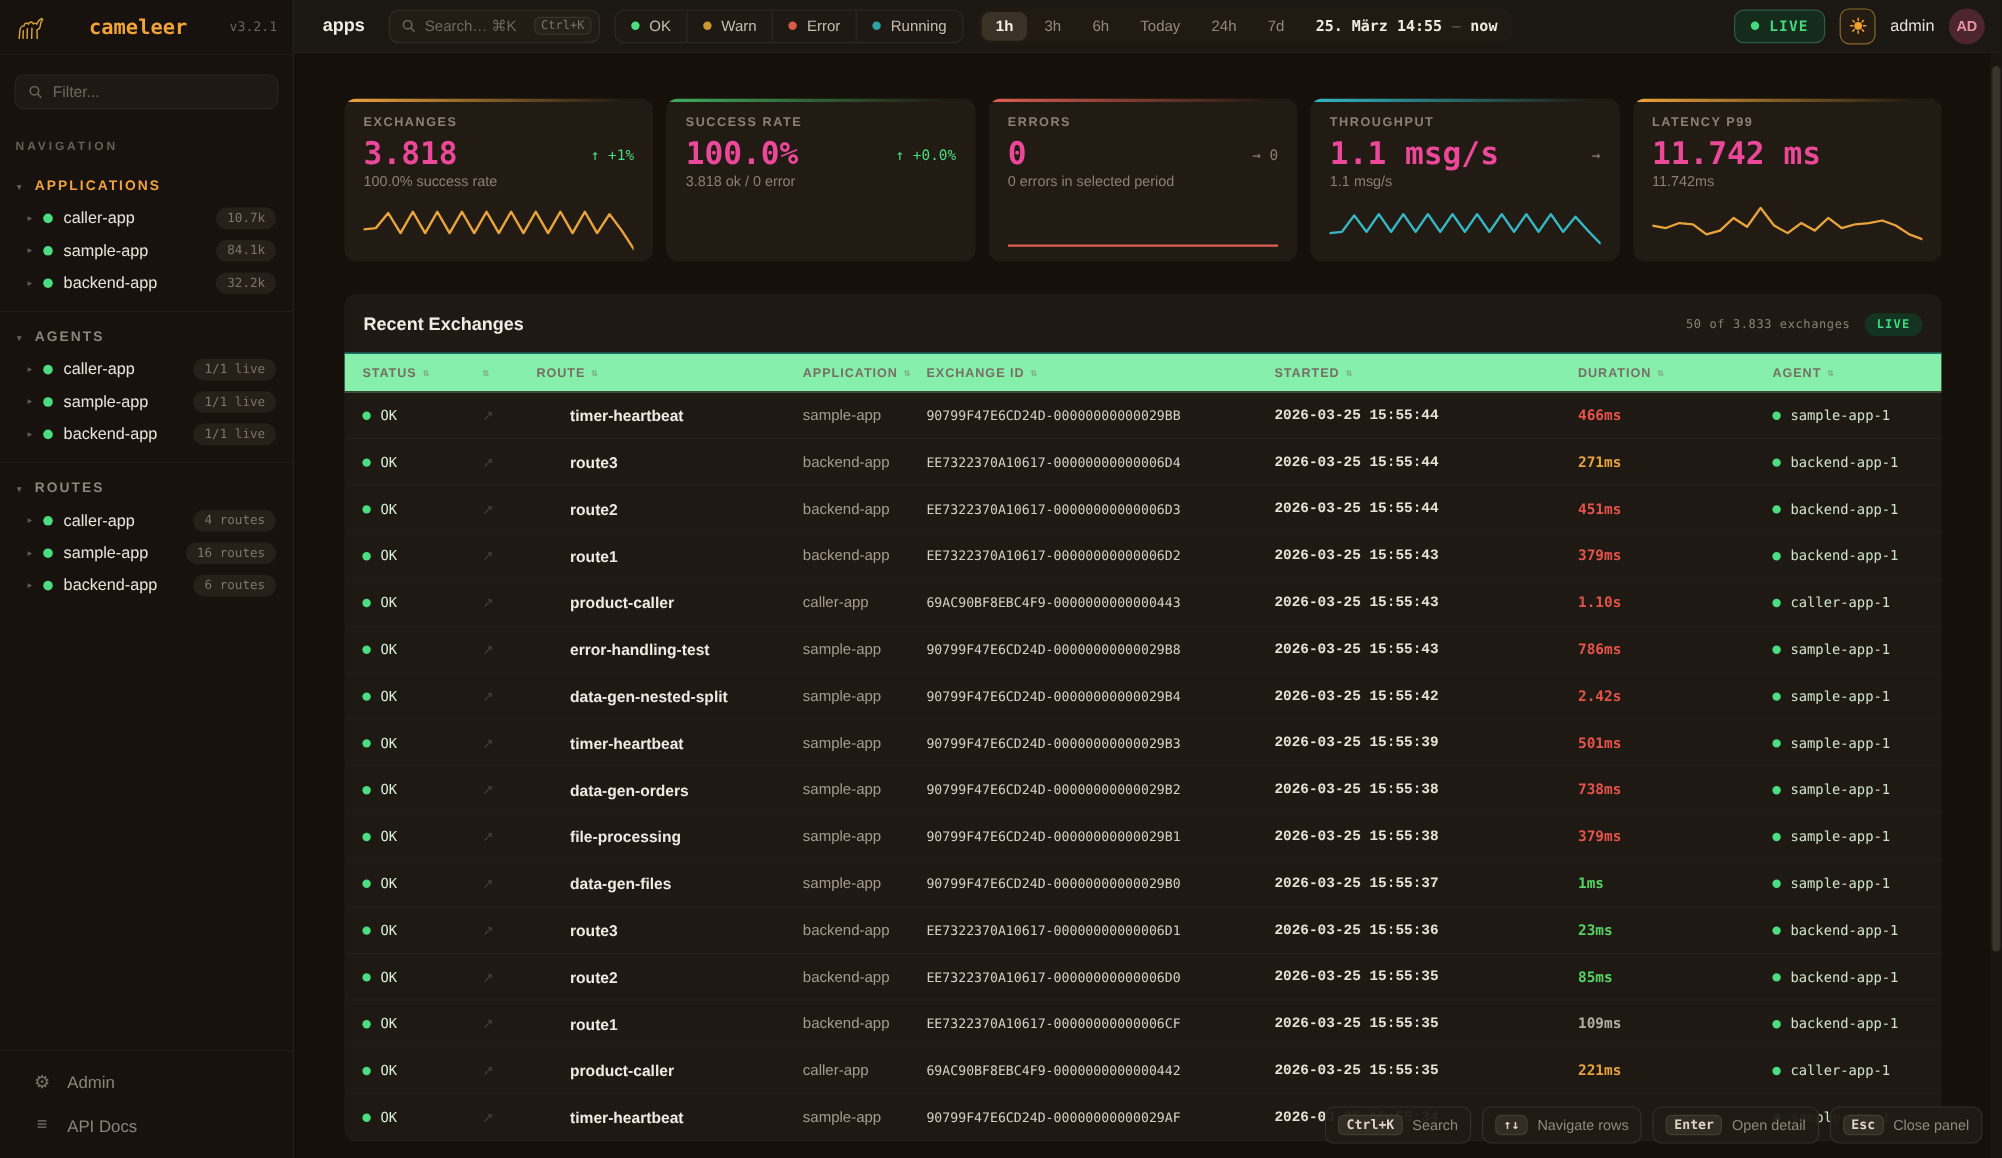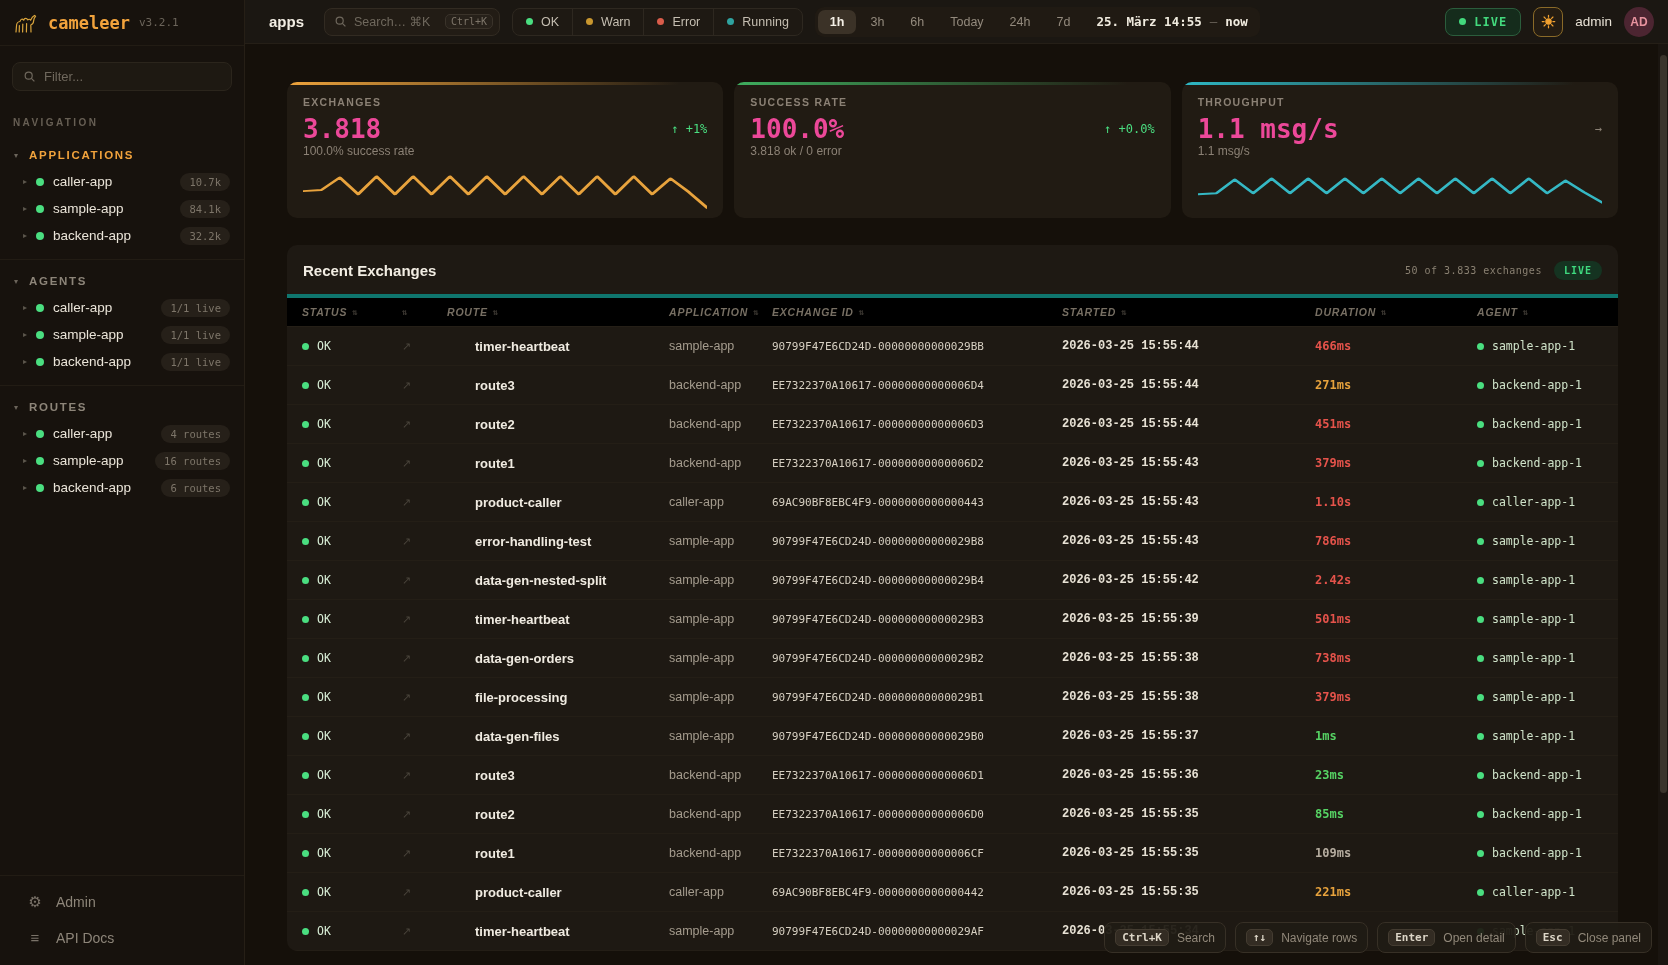--- a/index.html
+++ b/index.html
@@ -3,21 +3,21 @@
 <meta charset="utf-8">
 <style>
   * { margin:0; padding:0; box-sizing:border-box; }
   html,body { width:1668px; height:965px; overflow:hidden; }
   body { background:#15100a; font-family:"Liberation Sans", sans-serif; color:#e8e2d6; }
 
   .app { display:flex; height:100%; }
 
   
   .sidebar { flex:0 0 245px; width:245px; background:#17120d; border-right:1px solid #261f16; display:flex; flex-direction:column; }
-  .logo-row { height:46px; display:flex; align-items:center; padding:16px 13px; border-bottom:1px solid #221c14; gap:9px; flex:none; }
+  .logo-row { height:46px; display:flex; align-items:center; padding:16px 13px; border-bottom:1px solid #221c14; gap:9px; flex:none;justify-content:space-between; }
   .logo-name { font-family:"DejaVu Sans Mono", monospace; font-weight:bold; color:#f2a33c; font-size:17px; }
   .logo-ver { font-family:"DejaVu Sans Mono", monospace; color:#6b645a; font-size:11px; }
   .filter-box { margin:16px 12px 8px; background:#1e1912; border:1px solid #2b251c; border-radius:8px; height:29px; display:flex; align-items:center; gap:8px; padding:0 10px; color:#6f685d; font-size:13px; cursor:text; }
   .nav-label { margin:18px 0 6px 13px; font-size:10px; letter-spacing:2.4px; color:#675f54; font-weight:bold; }
   .nav-section { padding:6px 0 10px; }
   .nav-section + .nav-section { border-top:1px solid #221c14; }
   .sec-header { display:flex; align-items:center; gap:11px; padding:9px 14px 7px; cursor:pointer; }
   .sec-caret { font-size:8px; color:#6b645a; }
   .sec-label { font-size:11.5px; font-weight:bold; letter-spacing:1.7px; color:#8d8579; }
   .nav-section.accent .sec-label { color:#f2a33c; }
@@ -69,21 +69,21 @@
   .card-spark { position:absolute; left:16px; right:16px; bottom:8px; height:42px; width:calc(100% - 32px); }
 
   .panel { margin-top:27px; background:#1e1913; border-radius:10px; overflow:hidden; }
   .panel-header { display:flex; align-items:center; padding:16px 16px 14px; }
   .panel-title { font-size:15px; font-weight:bold; color:#f2ede3; }
   .panel-meta { margin-left:auto; display:flex; align-items:center; gap:12px; }
   .panel-count { font-family:"DejaVu Sans Mono", monospace; font-size:10px; color:#8a8172; letter-spacing:0.5px; }
   .live-pill { background:#153321; color:#3fd97f; font-family:"DejaVu Sans Mono", monospace; font-weight:bold; font-size:10px; letter-spacing:1px; padding:4px 10px; border-radius:999px; }
 
   .thead, .trow { display:grid; grid-template-columns:100px 45px 222px 103px 290px 253px 162px minmax(0,1fr); align-items:center; padding-left:15px; }
-  .thead { background:#000000; height:33px; color:#776f63; font-size:10.5px; letter-spacing:0.8px; font-weight:bold; border-top:4px solid #0f766e; border-bottom:1px solid #251f17;font-style:italic; }
+  .thead { background:#86efac; height:33px; color:#776f63; font-size:10.5px; letter-spacing:0.8px; font-weight:bold; border-top:1px solid #0f766e; border-bottom:1px solid #251f17; }
   .th { display:flex; gap:5px; align-items:center; cursor:pointer; }
   .sort { opacity:0.5; font-size:9px; font-family:"DejaVu Sans Mono", monospace; }
   .trow { height:39px; border-bottom:1px solid #241e16; cursor:pointer; }
   .c-status { display:flex; align-items:center; gap:8px; font-family:"DejaVu Sans Mono", monospace; font-size:11.5px; color:#d9efd7; }
   .status-dot { width:7px; height:7px; border-radius:50%; background:#4ade80; flex:none; }
   .c-link { color:#4a443b; font-size:11px; }
   .c-route { font-size:13px; color:#f0ebe1; font-weight:bold;margin-left:28px; }
   .c-app { font-size:12.5px; color:#a59c8e; }
   .c-id { font-family:"DejaVu Sans Mono", monospace; font-size:11px; color:#d6cfc1; }
   .c-start { font-family:Liberation Mono, monospace; font-size:12px; color:#e7e1d4; font-weight:bold; }
@@ -315,34 +315,58 @@
     <div class="card-accent" style="background: linear-gradient(90deg, rgb(63, 174, 95), transparent 90%);"></div>
     <div class="card-label">SUCCESS RATE</div>
     <div class="card-valrow">
       <span class="card-value">100.0%</span>
       <span class="card-trend trend-green">↑ +0.0%</span>
     </div>
     <div class="card-sub">3.818 ok / 0 error</div>
 
   </div>
 
+  <div class="card">
+    <div class="card-accent" style="background: linear-gradient(90deg, rgb(224, 93, 82), transparent 90%);"></div>
+    <div class="card-label">ERRORS</div>
+    <div class="card-valrow">
+      <span class="card-value">0</span>
+      <span class="card-trend trend-gray">→ 0</span>
+    </div>
+    <div class="card-sub">0 errors in selected period</div>
+    <svg class="card-spark" viewBox="0 0 200 40" preserveAspectRatio="none">
+      <polyline fill="none" stroke-width="1.8" stroke-linejoin="round" stroke-linecap="round" stroke="#e05d52" points="0.0,35 200.0,35"></polyline>
+    </svg>
+  </div>
 
   <div class="card">
     <div class="card-accent" style="background: linear-gradient(90deg, rgb(46, 184, 197), transparent 90%);"></div>
     <div class="card-label">THROUGHPUT</div>
     <div class="card-valrow">
       <span class="card-value">1.1 msg/s</span>
       <span class="card-trend trend-gray">→</span>
     </div>
     <div class="card-sub">1.1 msg/s</div>
     <svg class="card-spark" viewBox="0 0 200 40" preserveAspectRatio="none">
       <polyline fill="none" stroke-width="1.8" stroke-linejoin="round" stroke-linecap="round" stroke="#35b8c4" points="0.0,25 9.1,24 18.2,11 27.3,24 36.4,10 45.5,24 54.5,10 63.6,24 72.7,10 81.8,24 90.9,10 100.0,24 109.1,10 118.2,24 127.3,10 136.4,24 145.5,10 154.5,24 163.6,10 172.7,24 181.8,12 190.9,23 200.0,33"></polyline>
     </svg>
   </div>
 
+  <div class="card">
+    <div class="card-accent" style="background: linear-gradient(90deg, rgb(237, 163, 60), transparent 90%);"></div>
+    <div class="card-label">LATENCY P99</div>
+    <div class="card-valrow">
+      <span class="card-value">11.742 ms</span>
+
+    </div>
+    <div class="card-sub">11.742ms</div>
+    <svg class="card-spark" viewBox="0 0 200 40" preserveAspectRatio="none">
+      <polyline fill="none" stroke-width="1.8" stroke-linejoin="round" stroke-linecap="round" stroke="#e8a33d" points="0.0,19 10.0,21 20.0,17 30.0,18 40.0,26 50.0,23 60.0,13 70.0,20 80.0,5 90.0,19 100.0,25 110.0,17 120.0,23 130.0,13 140.0,21 150.0,18 160.0,17 170.0,15 180.0,19 190.0,26 200.0,30"></polyline>
+    </svg>
+  </div>
 </div>
 
       <section class="panel">
         <div class="panel-header">
           <span class="panel-title">Recent Exchanges</span>
           <span class="panel-meta">
             <span class="panel-count">50 of 3.833 exchanges</span>
             <span class="live-pill">LIVE</span>
           </span>
         </div>

